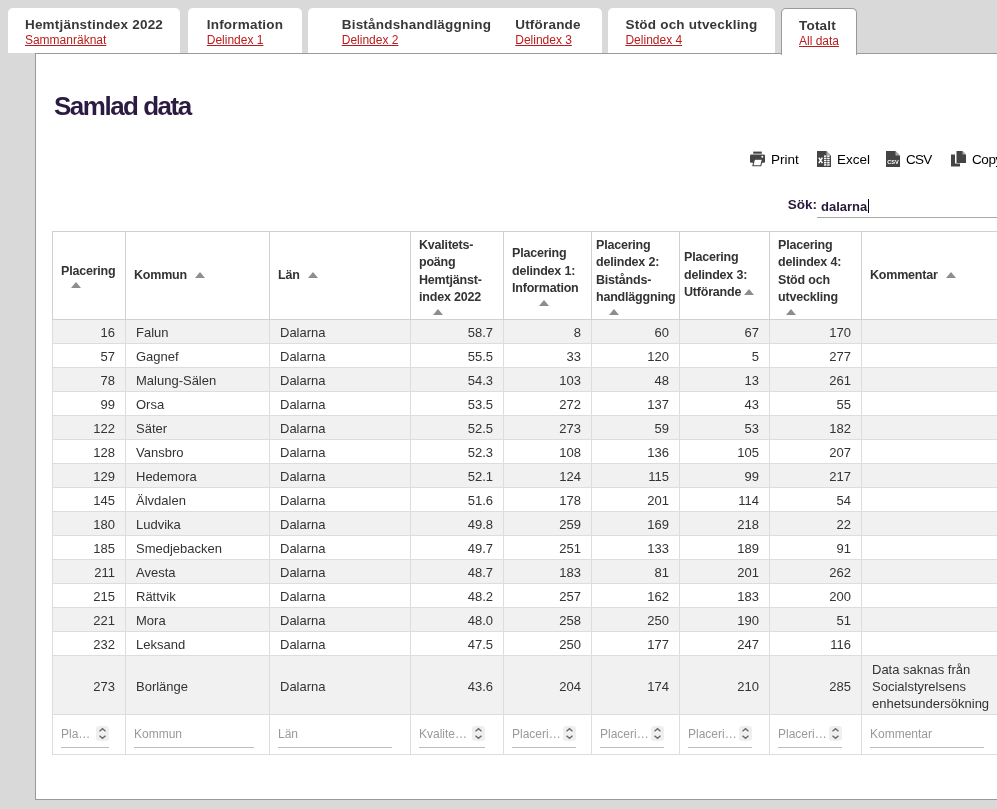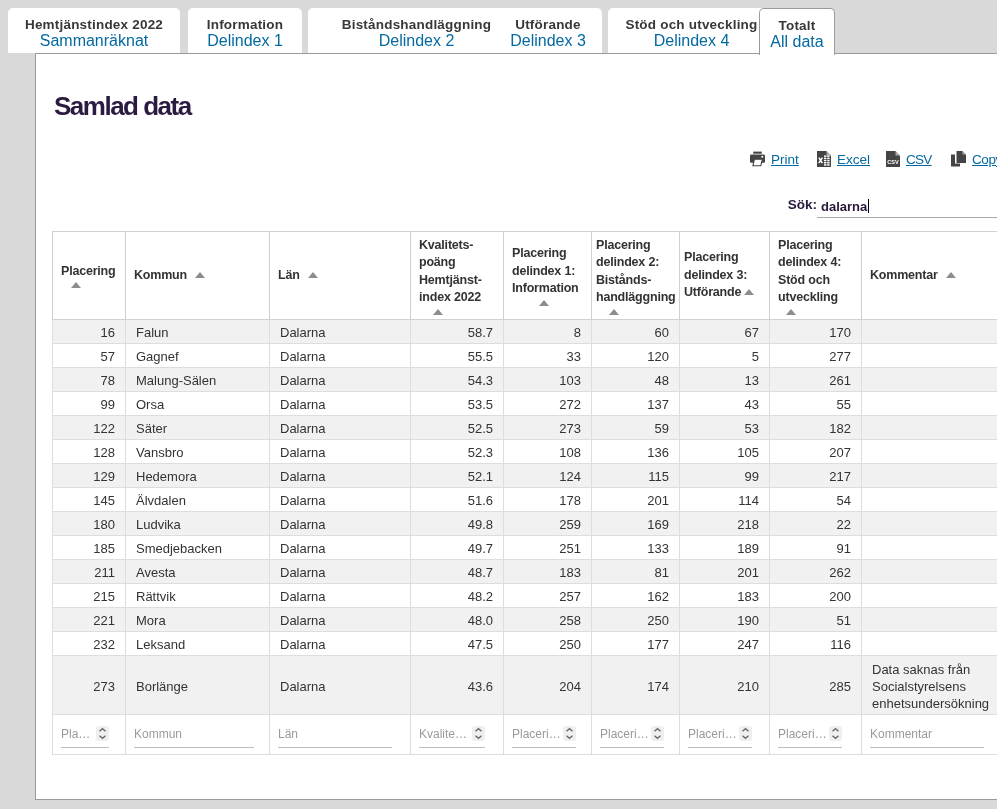--- a/index.html
+++ b/index.html
@@ -1,25 +1,25 @@
 <!DOCTYPE html>
 <html><head>
 <meta charset="utf-8">
 <style>
 * { margin:0; padding:0; box-sizing:border-box; }
 html,body { width:997px; height:809px; background:#d9d9d9; font-family:"Liberation Sans", sans-serif; overflow:hidden; }
 .tab { position:absolute; top:8px; height:45px; background:#fff; border-radius:5px 5px 0 0; text-align:center; padding-top:8px; z-index:1; }
-.tab .in { display:inline-block; text-align:center; }
+.tab .in { display:inline-block; text-align:left; }
 .tab .t1 { font-weight:bold; font-size:13.5px; line-height:17px; color:#383838; letter-spacing:0.2px; }
-.tab .t2 { font-size:16px; line-height:15px; color:#0369a1; }
+.tab .t2 { font-size:12px; line-height:15px; color:#b91c1c;text-decoration:underline; }
 .tab.active { height:47px; border:1px solid #9a9a9a; border-bottom:none; z-index:3; }
 #content { position:absolute; left:8px; top:53px; width:983px; height:747px; background:#fff; border:1px solid #9a9a9a; z-index:2;margin-left:27px; }
 #h1 { position:absolute; left:18px; top:37px; font-size:26px; font-weight:bold; color:#2b1b40; letter-spacing:-1.5px; }
 #btns { position:absolute; top:97px; left:0; width:981px; height:20px; }
-.btn { position:absolute; top:0; display:flex; align-items:center; gap:6px; font-size:13.5px; color:#0369a1;text-decoration:underline; }
+.btn { position:absolute; top:0; display:flex; align-items:center; gap:6px; font-size:13.5px; color:#000000; }
 .btn.b1 { left:714px; } .btn.b2 { left:781px;align-items:flex-end; } .btn.b3 { left:850px; } .btn.b4 { left:915px; }
 .btn.b3 span { letter-spacing:-0.7px; } .btn.b4 span { letter-spacing:-0.4px; }
 .btn svg { display:block; }
 #searchbox { position:absolute; top:148px; right:17px; width:212px; }
 #sok { position:absolute; right:183px; top:-5px; font-weight:bold; font-size:13.5px; color:#27173a; }
 #sinput { position:absolute; right:0px; top:-3px; width:183px; height:19px; border-bottom:1px solid #a8a8a8; font-weight:bold; font-size:13px; color:#27173a; padding-left:4px; }
 #caret { display:inline-block; width:1px; height:14px; background:#000; vertical-align:-2px; margin-left:1px; }
 table { position:absolute; left:16px; top:177px; width:947px; border-collapse:collapse; table-layout:fixed; }
 th, td { border:1px solid #ddd; font-size:13px; color:#333; overflow:hidden; }
 thead th { border:1px solid #d0d0d0; font-size:12.5px; font-weight:bold; vertical-align:middle; text-align:left; padding:4px 8px; line-height:17.5px; letter-spacing:-0.2px; }
@@ -37,21 +37,21 @@
 .spin { flex:0 0 auto; width:13px; height:15px; background:#efefef; border-radius:3px; position:relative; margin-bottom:2px; }
 .spin svg { position:absolute; left:1px; top:1px; }
 </style>
 </head>
 <body>
 <div class="tab" style="left:8px; width:172px;"><div class="in"><div class="t1">Hemtjänstindex 2022</div><div class="t2">Sammanräknat</div></div></div>
 <div class="tab" style="left:188px; width:114px;"><div class="in"><div class="t1">Information</div><div class="t2">Delindex 1</div></div></div>
 <div class="tab" style="left:308px; width:217px;"><div class="in"><div class="t1">Biståndshandläggning</div><div class="t2">Delindex 2</div></div></div>
 <div class="tab" style="left:494px; width:108px;"><div class="in"><div class="t1">Utförande</div><div class="t2">Delindex 3</div></div></div>
 <div class="tab" style="left:608px; width:167px;"><div class="in"><div class="t1">Stöd och utveckling</div><div class="t2">Delindex 4</div></div></div>
-<div class="tab active" style="left:759px; width:76px;"><div class="in"><div class="t1">Totalt</div><div class="t2">All data</div></div></div>
+<div class="tab active" style="left:781px; width:76px;"><div class="in"><div class="t1">Totalt</div><div class="t2">All data</div></div></div>
 <div id="content">
   <div id="h1">Samlad data</div>
   <div id="btns">
     <div class="btn b1">
         <svg width="15" height="16" viewBox="0 0 15 16">
           <rect x="3.2" y="0.6" width="8.6" height="2.1" fill="#444"></rect>
           <rect x="0" y="3.6" width="15" height="8.2" rx="1.2" fill="#444"></rect>
           <circle cx="12.3" cy="5.8" r="1" fill="#fff"></circle>
           <path d="M4.4 8.2 h8 l-1.6 6.6 H2.9 z" fill="#fff" stroke="#444" stroke-width="1.1"></path>
         </svg>

